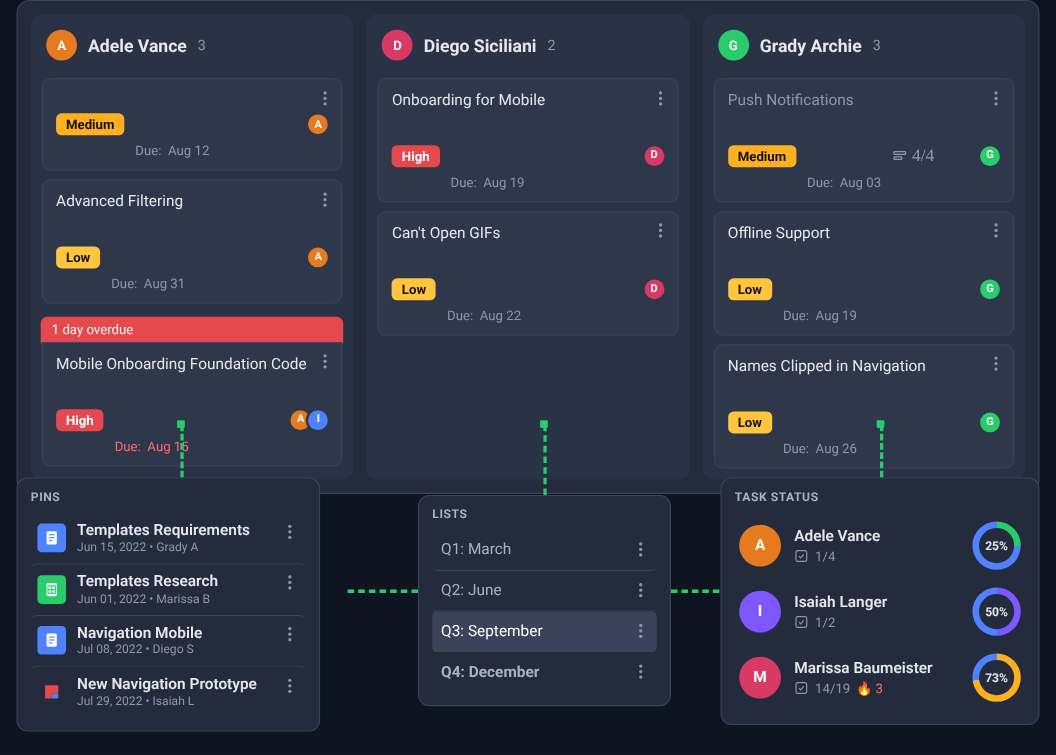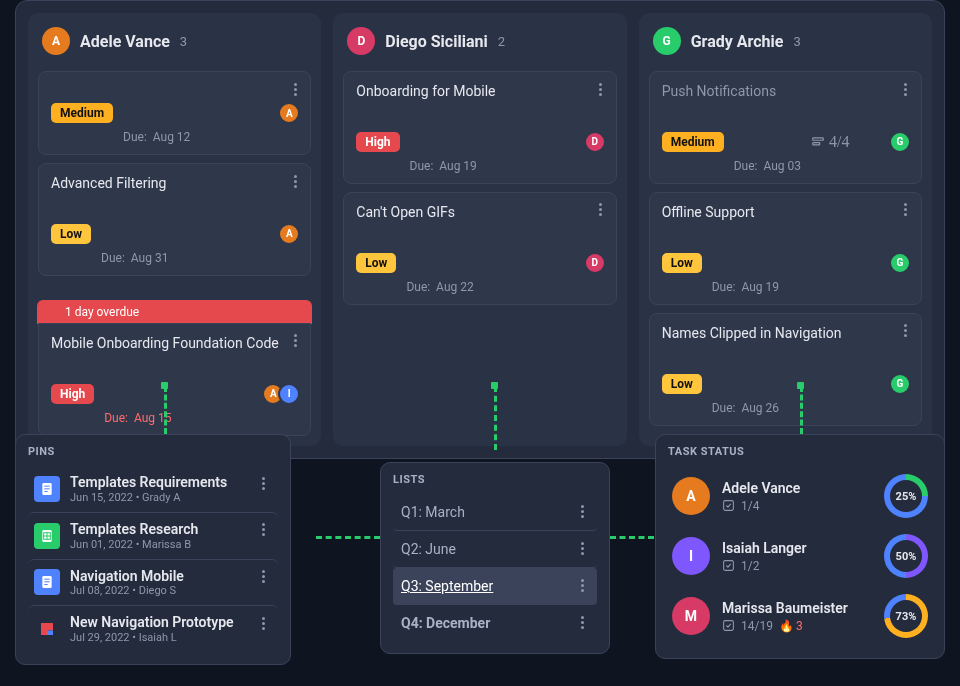--- a/index.html
+++ b/index.html
@@ -93,23 +93,23 @@
   .badge.low { background: var(--badge-low); }
   .badge.high { background: var(--badge-high); color: #fff; }
   .due { color: var(--muted); font-size: 12px; margin-top: 48px; }
   .due.red { color: #ff6b6b; }
   .assignees { margin-left: auto; display: flex; }
   .assignees .avatar { margin-left: -6px; border: 2px solid var(--card); }
   .overdue-banner {
     background: var(--overdue);
     color: #fff;
     font-size: 12px;
-    padding: 5px 28px;
+    padding: 5px 10px;
     border-radius: 6px 6px 0 0;
-    margin: 16px -1px -1px -1px;
+    margin: 4px -1px -1px -1px;
   }
   .card-group { display: flex; flex-direction: column; }
   .card-group .card { border-top-left-radius: 0; border-top-right-radius: 0; }
   .kebab {
     position: absolute; right: 6px; top: 8px;
     width: 18px; height: 18px;
     display: flex; flex-direction: column; align-items: center; justify-content: center; gap: 2px;
     cursor: pointer;
   }
   .kebab span { width: 3px; height: 3px; background: var(--muted); border-radius: 50%; }
@@ -126,21 +126,21 @@
     border: 1px solid var(--border);
     border-radius: 10px;
     padding: 10px 12px 12px 12px;
   }
   .panel-title {
     font-size: 11px; font-weight: 700; letter-spacing: 0.5px;
     color: var(--muted2); text-transform: uppercase;
     margin-bottom: 8px;
   }
   #pins-panel { left: 15px; top: 434px; width: 276px; }
-  #lists-panel { left: 380px; top: 462px; width: 230px; }
+  #lists-panel { left: 380px; top: 450px; width: 230px; }
   #status-panel { left: 655px; top: 434px; width: 290px; }
 
   .pin-row {
     display: flex; align-items: center; gap: 10px;
     padding: 8px 6px;
     border-radius: 6px;
     position: relative;
   }
   .pin-row + .pin-row { border-top: 1px solid var(--border); }
   .pin-icon {
@@ -153,21 +153,21 @@
   .pin-sub { font-size: 11px; color: var(--muted); }
 
   .list-row {
     padding: 10px 8px;
     font-size: 14px; color: var(--muted2);
     border-bottom: 1px solid var(--border);
     position: relative;
     border-radius: 4px;
   }
   .list-row:last-child { border-bottom: none; font-weight: bold; }
-  .list-row.selected { background: #3a4359; color: #fff; text-decoration: underline; }
+  .list-row.selected { background: #3a4359; color: #fff; }
 
   .status-row {
     display: flex; align-items: center; gap: 12px;
     padding: 8px 4px;
   }
   .status-texts { display: flex; flex-direction: column; gap: 3px; }
   .status-name { font-size: 14px; font-weight: 600; }
   .status-sub { font-size: 12px; color: var(--muted); display: flex; align-items: center; gap: 6px; }
   .donut {
     width: 44px; height: 44px; position: relative; margin-left: auto;

